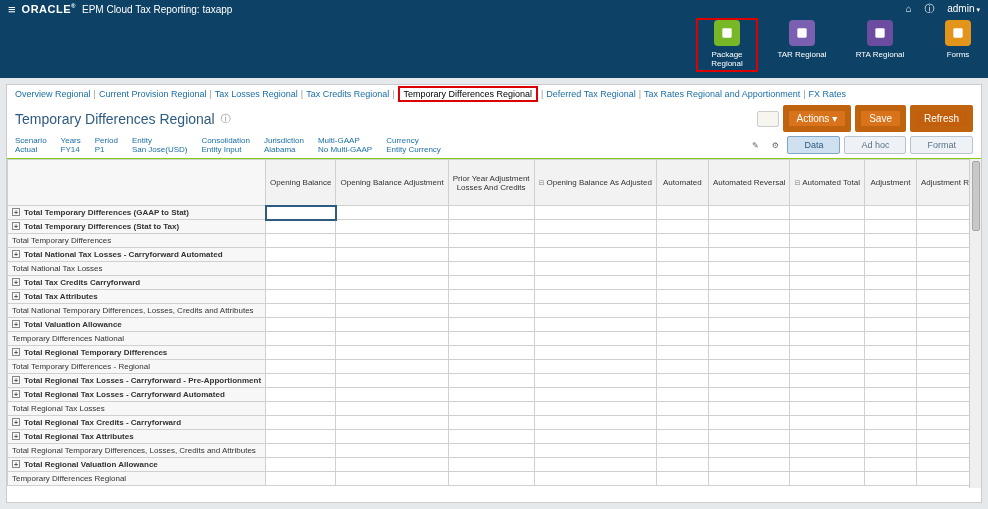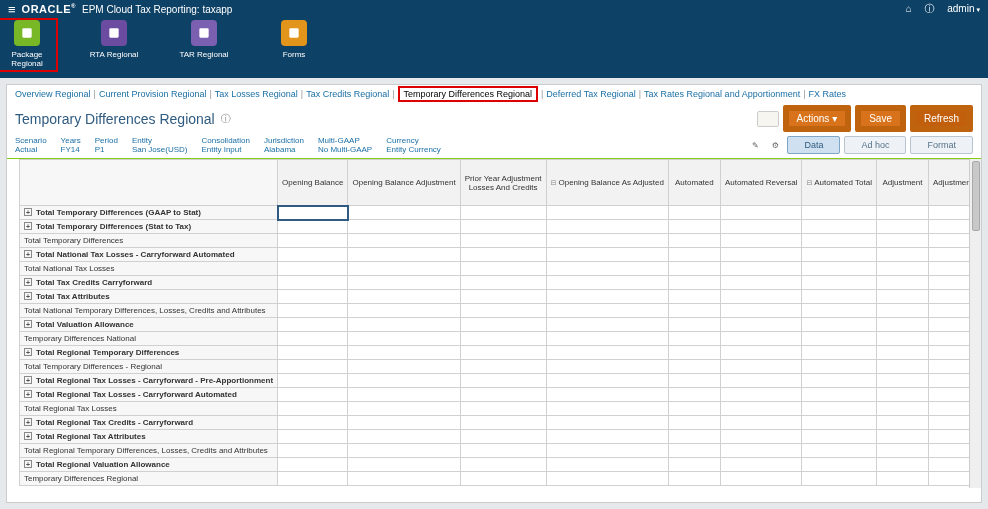--- a/index.html
+++ b/index.html
@@ -8,21 +8,21 @@
 
   .header-bar { background: #0d4166; height: 18px; color: #fff; display: flex; align-items: center; padding: 0 8px; font-size: 10px; }
   .header-bar .hamburger { font-size: 13px; margin-right: 6px; cursor: pointer; }
   .header-bar .brand { font-weight: bold; letter-spacing: 0.5px; font-size: 11px; }
   .header-bar .brand sup { font-size: 6px; }
   .header-bar .app-name { margin-left: 6px; font-size: 10px; }
   .header-bar .spacer { flex: 1; }
   .header-bar .right-icons span { margin-left: 10px; cursor: pointer; }
   .header-bar .right-icons .admin::after { content: "▾"; font-size: 7px; margin-left: 2px; }
 
-  .card-strip { background: #0d4166; height: 60px; display: flex; justify-content: flex-start; gap: 30px; align-items: flex-start; padding-top: 2px; }
+  .card-strip { background: #0d4166; height: 60px; display: flex; justify-content: flex-end; gap: 18px; align-items: flex-start; padding-top: 2px; }
   .card { width: 60px; text-align: center; color: #fff; font-size: 8px; cursor: pointer; }
   .card .tile { width: 26px; height: 26px; margin: 0 auto 4px auto; border-radius: 4px; display:flex; align-items:center; justify-content:center; }
   .tile.green { background:#78b726; } .tile.purple { background:#6b4ca0; } .tile.purple2 { background:#7b5fb0; } .tile.teal { background:#3fa66e; } .tile.orange { background:#e2941b; }
   .tile svg { width:14px; height:14px; fill:#fff; }
   .card.highlighted { outline: 2px solid #d00; outline-offset: -1px; padding:1px 3px 3px 3px; margin:-1px -3px -3px -3px; }
 
   .page-body { background:#fff; margin:6px; border:1px solid #ccc; height: calc(100% - 90px); display:flex; flex-direction:column; }
 
   .breadcrumb { padding: 4px 8px; font-size: 9px; }
   .breadcrumb a { color:#1a6fa5; text-decoration:none;margin-top:44px; }
@@ -40,21 +40,21 @@
 
   .pov-row { display:flex; align-items:flex-end; padding:0 8px 4px 8px; border-bottom:1px solid #84cc16; font-size:8px; gap:14px; }
   .pov-item .lbl { color:#1a6fa5; display:block; }
   .pov-item .val { color:#1a6fa5; }
   .pov-row .tools { margin-left:auto; display:flex; gap:4px; align-items:center; }
   .icon-btn { width:16px; height:16px; display:flex; align-items:center; justify-content:center; cursor:pointer; color:#666; }
   .pill { border:1px solid #b8c4d0; border-radius:2px; padding:3px 16px; font-size:9px; background:#eef2f6; color:#58728a; cursor:pointer; }
   .pill.active { background:#cfe1f0; border-color:#7fa5c7; color:#2f5b80; }
 
   .grid-wrap { flex:1; overflow:hidden; position:relative; }
-  .grid-scroll { overflow:auto; height:100%;padding-left:12px; }
+  .grid-scroll { overflow:auto; height:100%; }
   table.grid { border-collapse:collapse; font-size:8px; }
   table.grid th, table.grid td { border:1px solid #d0d0d0; padding:2px 4px; white-space:nowrap; background:#fff; }
   table.grid th { background:#f2f2f2; font-weight:normal; color:#333; vertical-align:middle; height:46px; }
   table.grid th.rowh { text-align:left; background:#f7f7f7; height:auto; width:200px; min-width:200px; }
   table.grid th.rowh.bold { font-weight:bold; }
   table.grid td { height:12px; min-width:52px; }
   .expand { display:inline-block; width:8px; height:8px; border:1px solid #888; text-align:center; line-height:7px; margin-right:4px; font-size:7px; color:#555; }
   .selcell { border:2px solid #2f5b80 !important; }
   .bold { font-weight:bold; }
   .col-exp { font-size:7px; color:#888; margin-right:2px; }
@@ -79,34 +79,34 @@
 <div class="card-strip" id="card-strip">
     <div class="card highlighted">
       <div class="tile green">
         <svg viewBox="0 0 24 24">
           <rect x="4" y="4" width="16" height="16" rx="2"></rect>
         </svg>
       </div>
       <div>Package Regional</div>
     </div>
     <div class="card">
+      <div class="tile purple2">
+        <svg viewBox="0 0 24 24">
+          <rect x="4" y="4" width="16" height="16" rx="2"></rect>
+        </svg>
+      </div>
+      <div>TAR Regional</div>
+    </div>
+    <div class="card">
       <div class="tile purple">
         <svg viewBox="0 0 24 24">
           <rect x="4" y="4" width="16" height="16" rx="2"></rect>
         </svg>
       </div>
       <div>RTA Regional</div>
-    </div>
-    <div class="card">
-      <div class="tile purple2">
-        <svg viewBox="0 0 24 24">
-          <rect x="4" y="4" width="16" height="16" rx="2"></rect>
-        </svg>
-      </div>
-      <div>TAR Regional</div>
     </div>
     <div class="card">
       <div class="tile orange">
         <svg viewBox="0 0 24 24">
           <rect x="4" y="4" width="16" height="16" rx="2"></rect>
         </svg>
       </div>
       <div>Forms</div>
     </div>
   </div>

